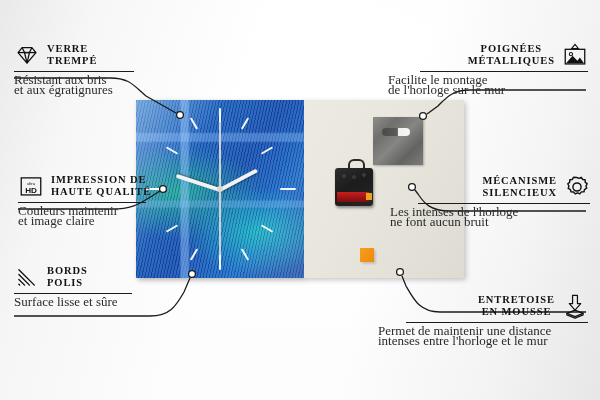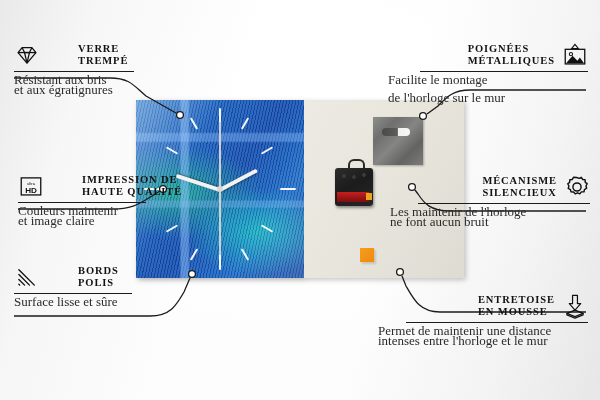--- a/index.html
+++ b/index.html
@@ -99,22 +99,22 @@
   
   .feat{position:absolute;}
   .feat .row{display:flex;align-items:center;gap:7px;}
   .feat.left .row{justify-content:flex-start;}
   .feat.right .row{justify-content:flex-end;}
   .ttl{
     font-family:"Liberation Serif", serif;
     font-weight:700;color:#111;font-size:10.5px;letter-spacing:.9px;line-height:12px;
     text-transform:uppercase;white-space:nowrap;
   }
-  .feat.left .ttl{text-align:left;margin-left:31px;}
-  .feat.right .ttl{text-align:left;}
+  .feat.left .ttl{text-align:left;}
+  .feat.right .ttl{text-align:center;}
   .rule{height:1px;background:#1b1b1b;margin-top:3px;}
   .sub{
     font-family:"Liberation Serif", serif;
     color:#2a2a2a;font-size:13px;line-height:10px;margin-top:3px;white-space:nowrap;
   }
   .feat.right .sub{text-align:left;}
   .ico{width:26px;height:26px;flex:0 0 26px;display:block;}
 </style>
 </head>
 <body>
@@ -238,38 +238,38 @@
       </div>
       <svg class="ico" viewBox="0 0 32 32">
         <path d="M16 3 L12 8 L20 8 Z" fill="none" stroke="#111" stroke-width="1.4"></path>
         <rect x="4" y="9" width="24" height="18" fill="none" stroke="#111" stroke-width="1.6"></rect>
         <circle cx="11" cy="15" r="2" fill="none" stroke="#111" stroke-width="1.3"></circle>
         <path d="M5 26 L13 17 L19 23 L22 19 L27 26 Z" fill="#111"></path>
       </svg>
     </div>
     <div class="rule" style="width:168px;margin-left:32px;"></div>
     <div class="sub">Facilite le montage</div>
-    <div class="sub" style="margin-top:8px;">de l'horloge sur le mur</div>
+    <div class="sub" style="margin-top:0;">de l'horloge sur le mur</div>
   </div>
 
   <div class="feat right" style="right:10px;top:174px;width:200px;">
     <div class="row">
       <div>
         <div class="ttl">MÉCANISME</div>
         <div class="ttl">SILENCIEUX</div>
       </div>
       <svg class="ico" viewBox="0 0 32 32">
         <g fill="none" stroke="#111" stroke-width="1.8" stroke-linejoin="round">
           <path d="M16 4.5 l3.2 1.1 2.6 -1.3 1.9 2.7 2.9 .3 .2 3.3 2.4 1.7 -1.5 2.9 .9 2.8 -2.8 1.6 -.6 2.9 -3.2 .1 -2 2.4 -2.9 -1.3 -2.9 1.4 -2.1 -2.4 -3.2 -.1 -.7 -2.9 -2.8 -1.5 .9 -3 -1.5 -2.8 2.4 -1.8 .2 -3.2 2.9 -.4 1.8 -2.7 z" transform="translate(-0.5,-0.5) scale(0.98) translate(0.4,0.4)"></path>
           <circle cx="16" cy="16" r="5"></circle>
         </g>
       </svg>
     </div>
     <div class="rule" style="width:172px;margin-left:28px;"></div>
-    <div class="sub">Les maintenir de l'horloge</div>
+    <div class="sub">Les intenses de l'horloge</div>
     <div class="sub" style="margin-top:0;">ne font aucun bruit</div>
   </div>
 
   <div class="feat right" style="right:12px;top:293px;width:210px;">
     <div class="row">
       <div>
         <div class="ttl">ENTRETOISE</div>
         <div class="ttl">EN MOUSSE</div>
       </div>
       <svg class="ico" viewBox="0 0 32 32">

